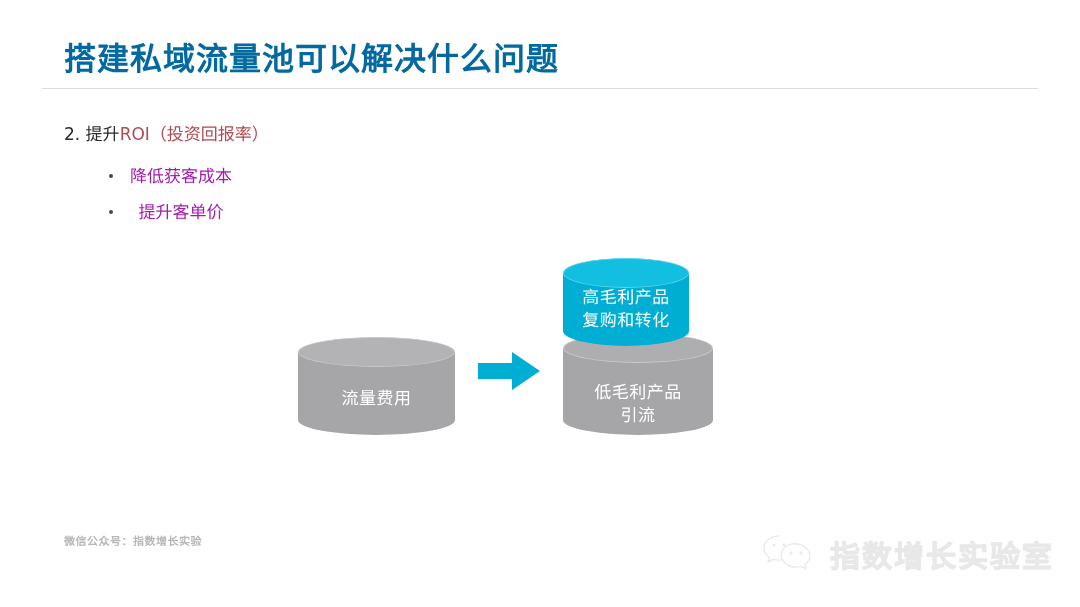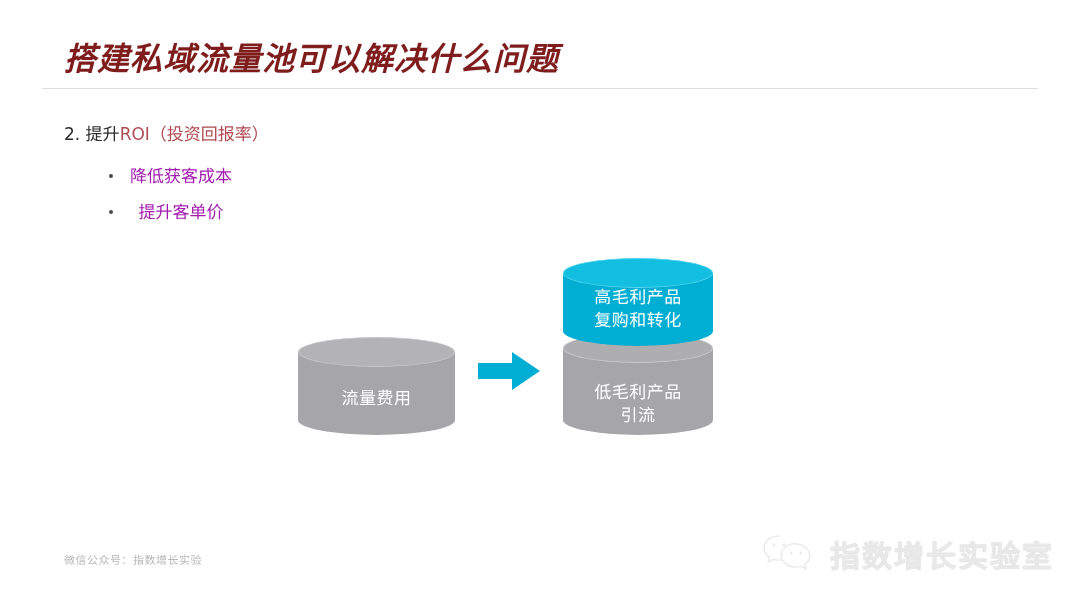--- a/index.html
+++ b/index.html
@@ -23,25 +23,24 @@
     background: #ffffff;
   }
 
   
   .slide-title {
     position: absolute;
     left: 64px;
     top: 38px;
     font-size: 32px;
     font-weight: 700;
-    color: #7f1d1d;
+    color: #0369a1;
     letter-spacing: 1px;
     line-height: 42px;
     white-space: nowrap;
-    font-style: italic;
   }
   .title-rule {
     position: absolute;
     left: 42px;
     top: 88px;
     width: 996px;
     height: 1px;
     background: #dedede;
   }
 
@@ -158,46 +157,47 @@
   }
   #cyl-low-margin .body { background: #a6a6a9; }
   #cyl-low-margin .base { background: #a6a6a9; }
   #cyl-low-margin .cap  { background: #aeaeb1; border: 1px solid #cdcdd0; box-sizing: border-box; }
   #cyl-low-margin .label { top: 48px; }
 
   
   #cyl-high-margin {
     left: 563px;
     top: 258px;
-    width: 150px;
+    width: 126px;
     height: 88px;
   }
   #cyl-high-margin .body { background: #00aed4; }
   #cyl-high-margin .base { background: #00aed4; }
   #cyl-high-margin .cap  { background: #12bfe0; border: 1px solid #59d6ef; box-sizing: border-box; }
   #cyl-high-margin .label { top: 28px; }
 
   
   #flow-arrow {
     position: absolute;
     left: 478px;
     top: 352px;
     width: 62px;
     height: 38px;
   }
 
   
   .footer-credit {
     position: absolute;
     left: 64px;
-    top: 551px;
+    top: 532px;
     font-size: 11px;
     color: #b8b8b8;
     letter-spacing: .5px;
     white-space: nowrap;
+    font-weight: bold;
   }
 
   .watermark {
     position: absolute;
     right: 26px;
     top: 532px;
     height: 56px;
     display: flex;
     align-items: flex-start;
     gap: 16px;

